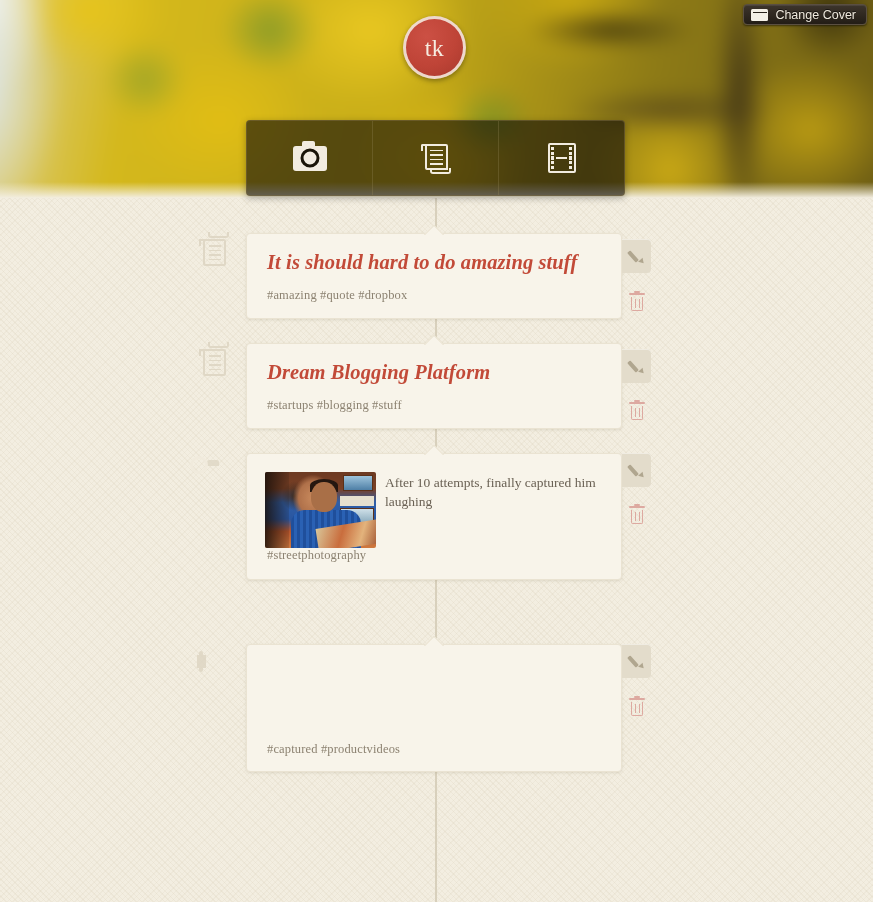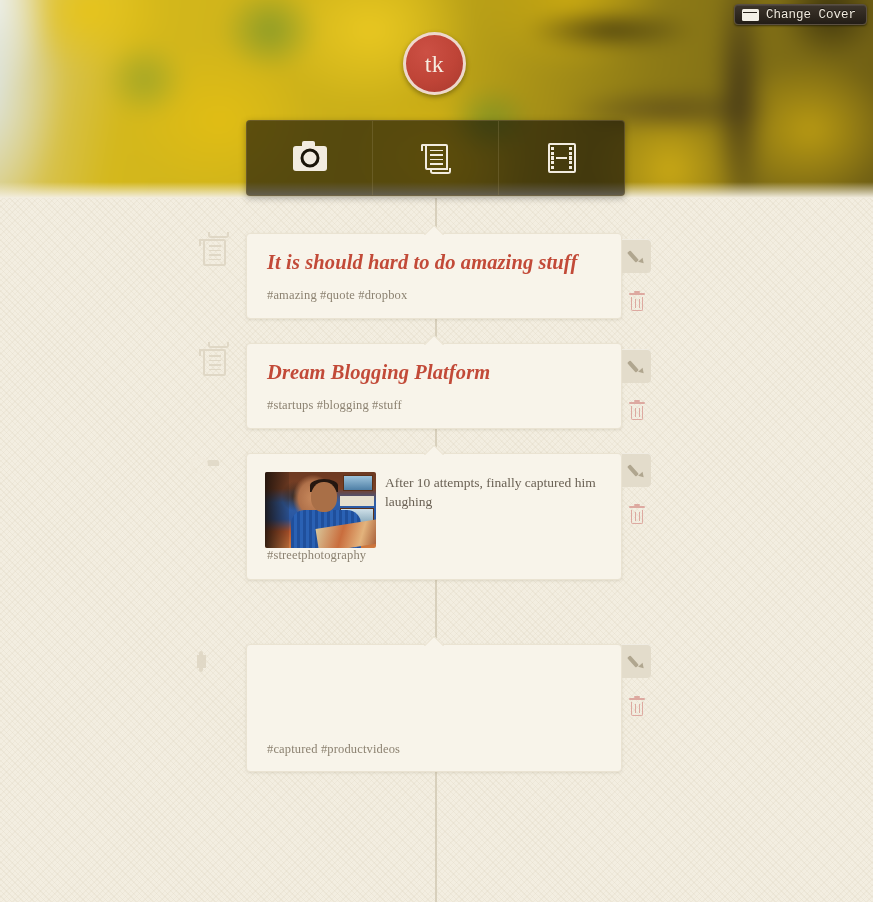--- a/index.html
+++ b/index.html
@@ -76,21 +76,21 @@
     padding: 0 10px 0 7px;
     border-radius: 4px;
     background: linear-gradient(to bottom, #3d352c, #231d16);
     border: 1px solid #5a4f41;
     box-shadow: 0 1px 2px rgba(0,0,0,.5), inset 0 1px 0 rgba(255,255,255,.08);
     cursor: pointer;
   }
   #change-cover .cc-label {
     color: #efe9dd;
     font-size: 12.5px;
-    font-family: Liberation Mono, monospace;
+    font-family: Liberation Sans, sans-serif;
     text-shadow: 0 -1px 0 rgba(0,0,0,.6);
     white-space: nowrap;
   }
   .img-glyph {
     width: 17px; height: 12px;
     background: #f4f0e6;
     border-radius: 1.5px;
     position: relative;
     flex: 0 0 auto;
   }
@@ -116,21 +116,21 @@
     left: 435px;
     top: 70px;
     width: 2px;
     height: 130px;
     background: rgba(230,226,210,.55);
   }
 
   
   #avatar {
     position: absolute;
-    left: 403px; top: 32px;
+    left: 403px; top: 16px;
     width: 63px; height: 63px;
     border-radius: 50%;
     background: radial-gradient(circle at 36% 30%, #cc5044 0%, #bf4437 55%, #a8392d 100%);
     border: 3px solid rgba(246,242,232,.85);
     box-shadow: 0 2px 5px rgba(0,0,0,.35);
     display: flex;
     align-items: center;
     justify-content: center;
     cursor: pointer;
     z-index: 5;

